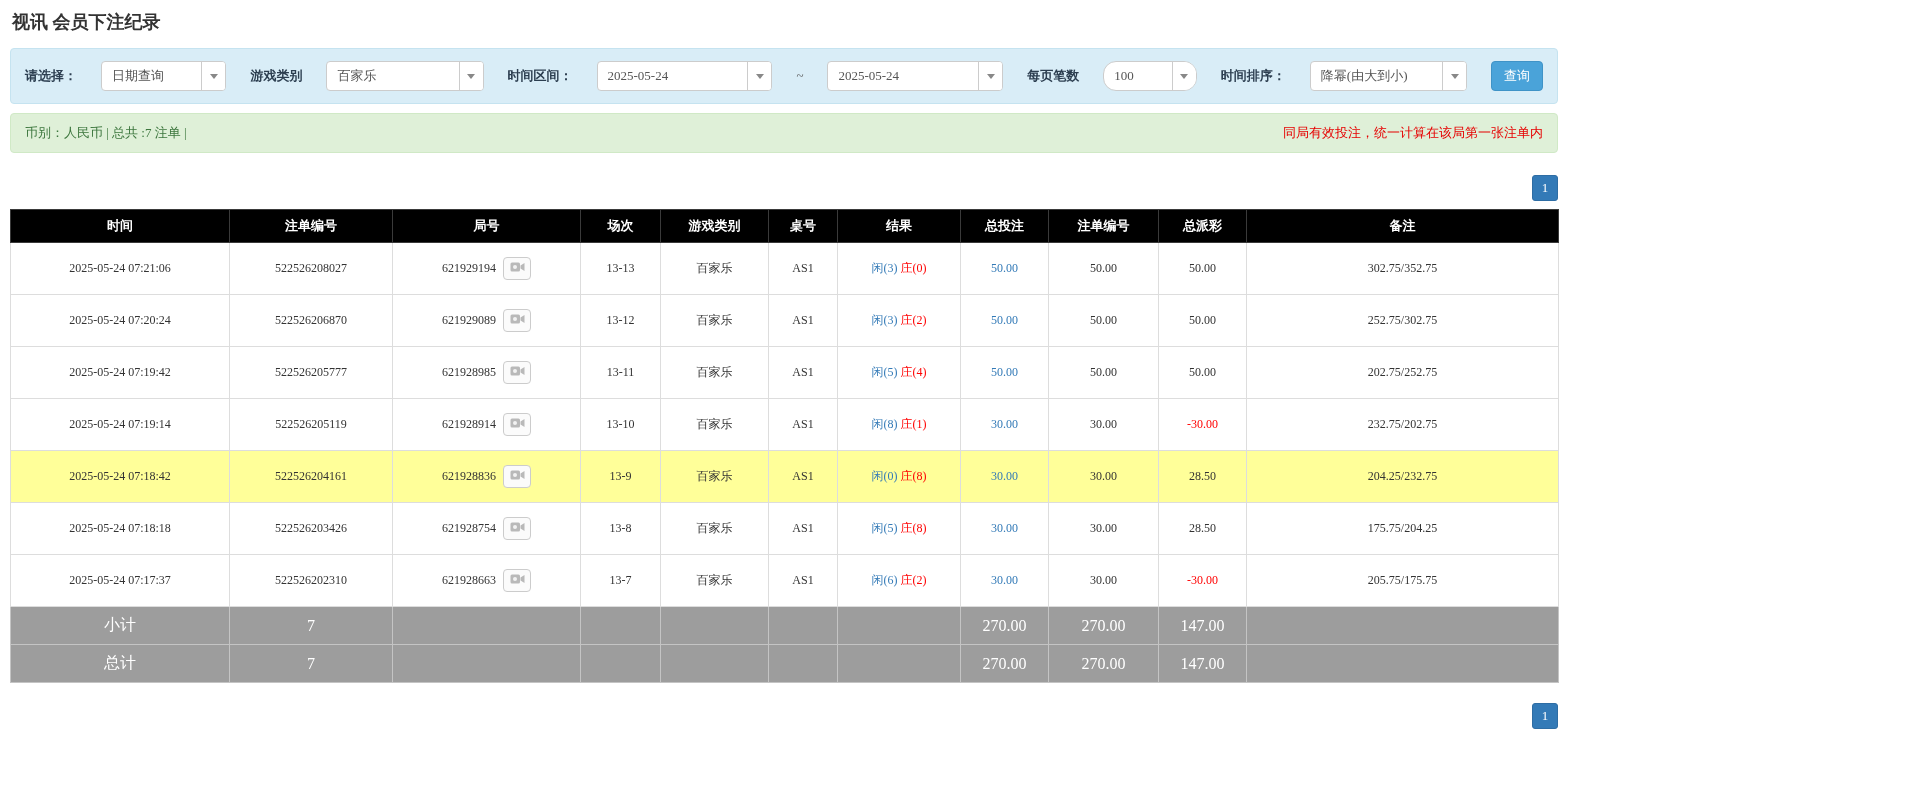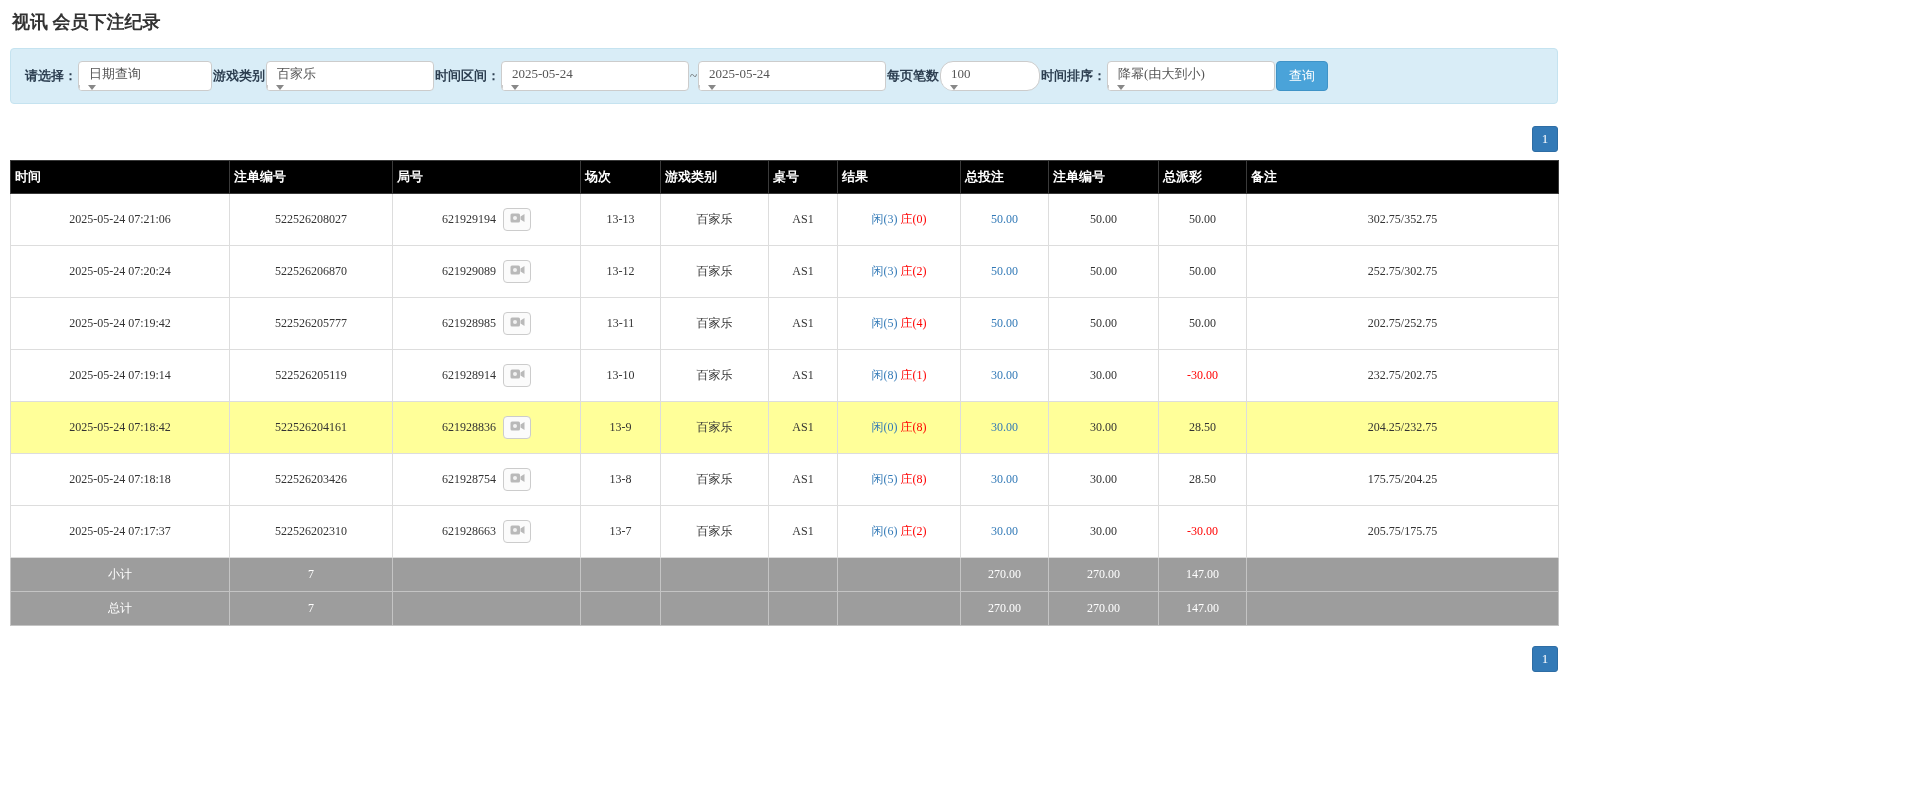--- a/index.html
+++ b/index.html
@@ -22,34 +22,33 @@
   }
 
   
   .filter-bar {
     background:#d9edf7;
     border:1px solid #c5e3f0;
     border-radius:4px;
     padding:12px 14px;
     display:flex;
     align-items:center;
-    gap:1px;
+    gap:24px;
     white-space:nowrap;
   }
   .flabel { font-weight:bold; color:#2c3e50; font-size:13px; }
   .sel {
     display:flex;
     align-items:stretch;
     background:#fff;
     border:1px solid #ccc;
     border-radius:4px;
     height:30px;
     overflow:hidden;
     cursor:pointer;
-    flex-direction:column;
   }
   .sel .val {
     flex:1;
     display:flex;
     align-items:center;
     padding:0 10px;
     font-size:13px;
     color:#555;
   }
   .sel .caret-box {
@@ -117,36 +116,36 @@
 
   
   table { width:100%; border-collapse:collapse; table-layout:fixed; font-size:12px; }
   thead th {
     background:#000;
     color:#fff;
     font-weight:bold;
     font-size:13px;
     padding:7px 4px;
     border:1px solid #3a3a3a;
-    text-align:left;
+    text-align:center;
   }
   tbody td {
     background:#fff;
     border:1px solid #ddd;
     padding:14px 4px;
     text-align:center;
     color:#333;
   }
   tr.highlight td { background:#ffff99; }
   tr.summary-row td {
     background:#9d9d9d;
     color:#fff;
     padding:8px 4px;
     border:1px solid #c4c4c4;
-    font-size:12px;
+    font-size:16px;
   }
   .blue { color:#337ab7; }
   .bet-link { color:#337ab7; text-decoration:none; cursor:pointer; }
   .red { color:#f00; }
 
   .icon-btn {
     display:inline-flex;
     align-items:center;
     justify-content:center;
     width:28px;
@@ -213,20 +212,24 @@
     <div class="sel w-sort">
       <span class="val">降幂(由大到小)</span>
       <span class="caret-box">
           <span class="caret"></span>
         </span>
     </div>
 
     <button class="btn-query">查询</button>
   </div>
 
+  <div class="summary-bar">
+    <span class="summary-left">币别：人民币 | 总共 :7 注单 |</span>
+    <span class="summary-right">同局有效投注，统一计算在该局第一张注单内</span>
+  </div>
 
   <div class="pager-row">
     <button class="page-btn">1</button>
   </div>
 
   <table>
     <colgroup id="colgroup">
         <col style="width: 219px;">
         <col style="width: 163px;">
         <col style="width: 188px;">

